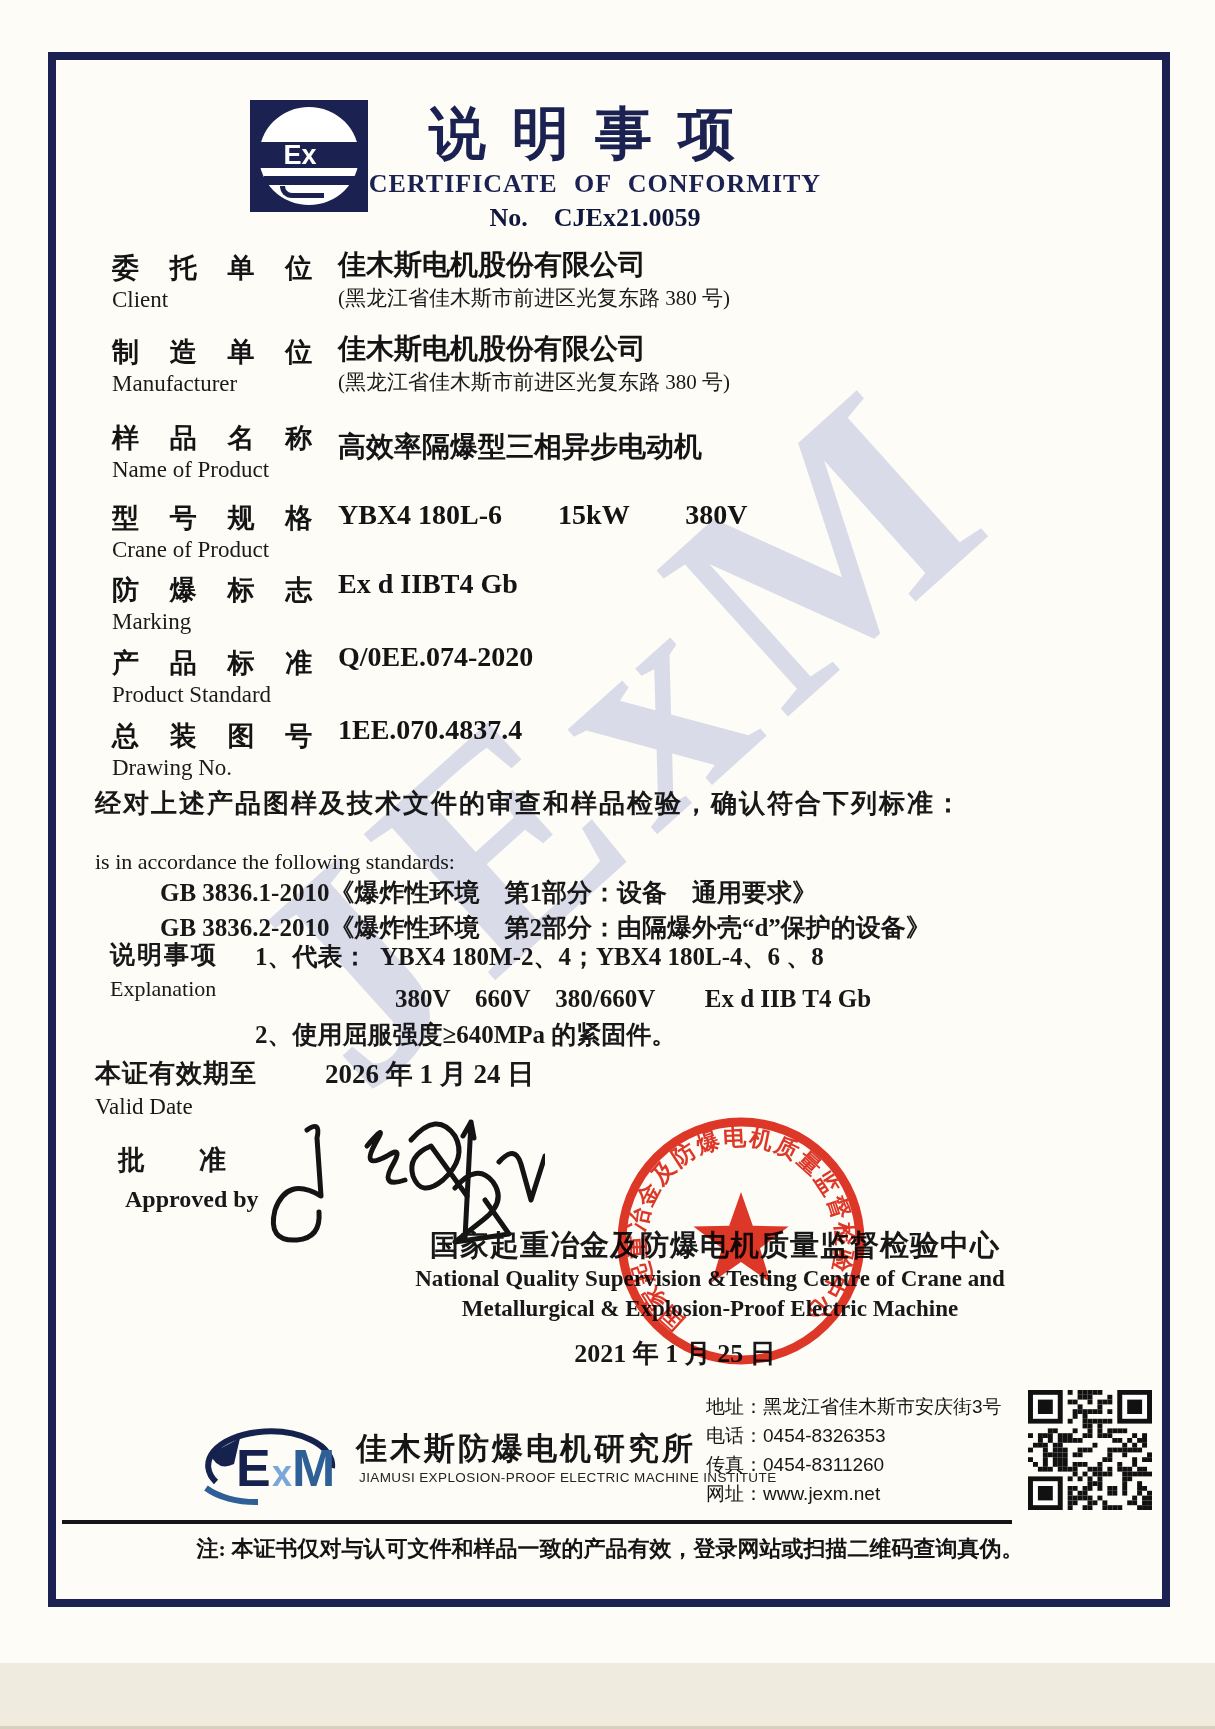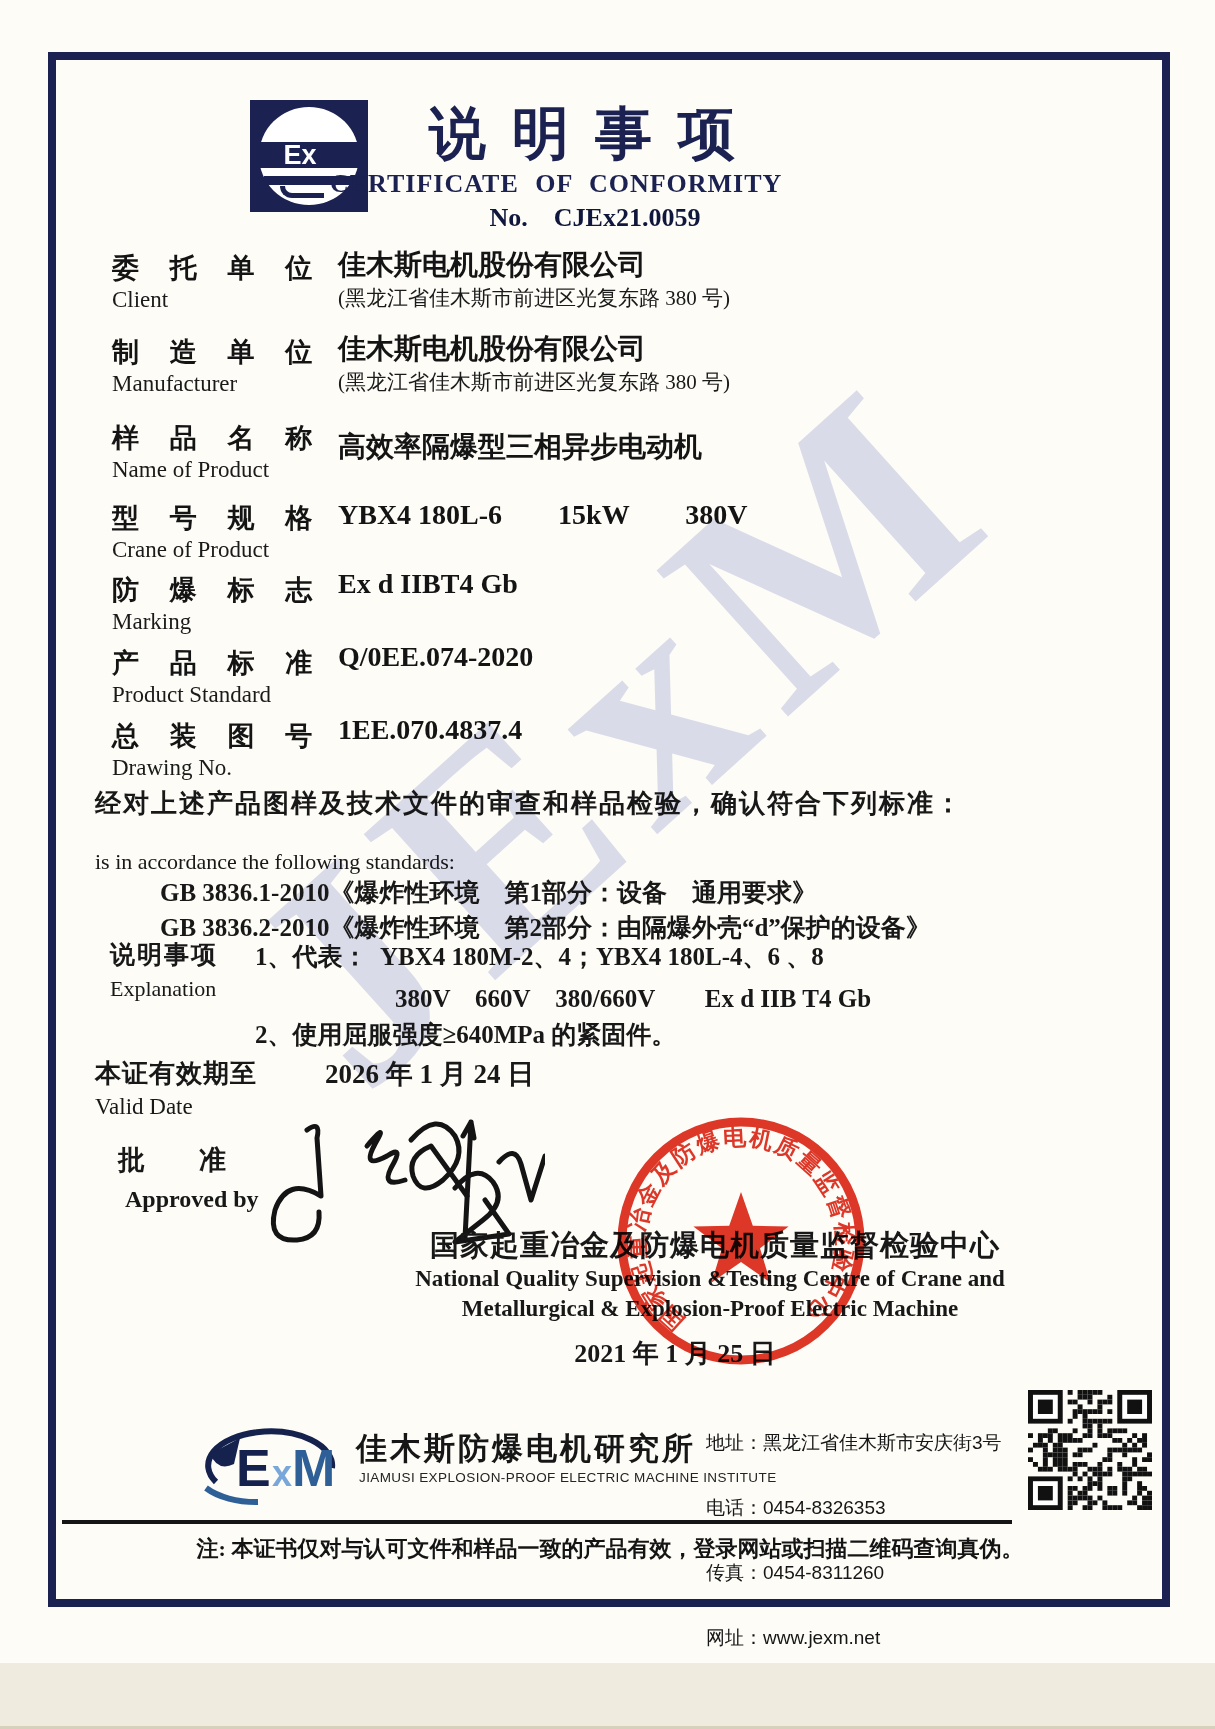--- a/index.html
+++ b/index.html
@@ -22,21 +22,21 @@
   .logo{left:250px;top:100px;width:118px;height:112px;background:#1b2150;}
   .logo .disc{position:absolute;left:9px;top:7px;width:100px;height:98px;background:#fff;border-radius:50%;}
   .logo .band1{position:absolute;left:0;top:42px;width:118px;height:26px;background:#1b2150;}
   .logo .band2{position:absolute;left:14px;top:76px;width:104px;height:9px;background:#1b2150;}
   .logo .hook{position:absolute;left:30px;top:86px;width:44px;height:12px;border:5px solid #1b2150;
               border-top:none;border-right:none;border-radius:0 0 0 14px;box-sizing:border-box;}
   .logo .ex{position:absolute;left:0;top:42px;width:100px;height:26px;color:#fff;font-weight:bold;
             font-size:27px;line-height:26px;text-align:center;font-family:"Liberation Sans",sans-serif;}
   .title{left:330px;top:96px;width:530px;text-align:center;font-size:57px;font-weight:bold;
          color:#1b2150;letter-spacing:26px;white-space:nowrap;}
-  .subtitle{left:330px;top:169px;width:530px;text-align:left;font-size:26px;font-weight:bold;
+  .subtitle{left:330px;top:169px;width:530px;text-align:center;font-size:26px;font-weight:bold;
             color:#1b2150;letter-spacing:1px;word-spacing:9px;white-space:nowrap;}
   .certno{left:330px;top:200px;width:530px;text-align:center;font-size:26px;font-weight:bold;
           color:#10173d;white-space:pre;}
 
   
   .lab-cn{left:112px;font-size:27px;font-weight:bold;letter-spacing:12px;white-space:nowrap;color:#141414;}
   .lab-en{left:112px;font-size:23px;white-space:nowrap;color:#1a1a1a;}
   .val{left:338px;font-size:28px;font-weight:bold;white-space:pre;color:#141414;}
   .note{left:338px;font-size:21px;white-space:pre;color:#1a1a1a;}
 
@@ -52,21 +52,21 @@
   .issue-date{left:430px;top:1336px;width:490px;text-align:center;font-size:26px;font-weight:bold;}
 
   .stamp{left:612px;top:1112px;width:258px;height:258px;z-index:5;mix-blend-mode:multiply;opacity:.93;}
 
   
   .inst-cn{left:356px;top:1428px;font-size:31px;font-weight:bold;letter-spacing:3px;white-space:nowrap;
            font-family:"Liberation Sans",sans-serif;color:#161616;}
   .inst-en{left:359px;top:1470px;font-size:13.5px;letter-spacing:.4px;white-space:nowrap;
            font-family:"Liberation Sans",sans-serif;color:#242424;}
   .contacts{left:706px;top:1392px;font-family:"Liberation Sans",sans-serif;font-size:19px;color:#161616;}
-  .contacts .row{height:29px;line-height:29px;white-space:nowrap;margin-top:36px;}
+  .contacts .row{height:29px;line-height:29px;white-space:nowrap;}
   .qr{left:1028px;top:1390px;width:124px;height:120px;}
   .sep{left:62px;top:1520px;width:950px;height:4px;background:#151515;}
   .footnote{left:60px;top:1534px;width:1100px;text-align:center;font-size:22px;font-weight:bold;
             white-space:nowrap;color:#141414;}
 </style>
 </head>
 <body>
 
 <div class="page">
   <div class="watermark">JExM</div>

